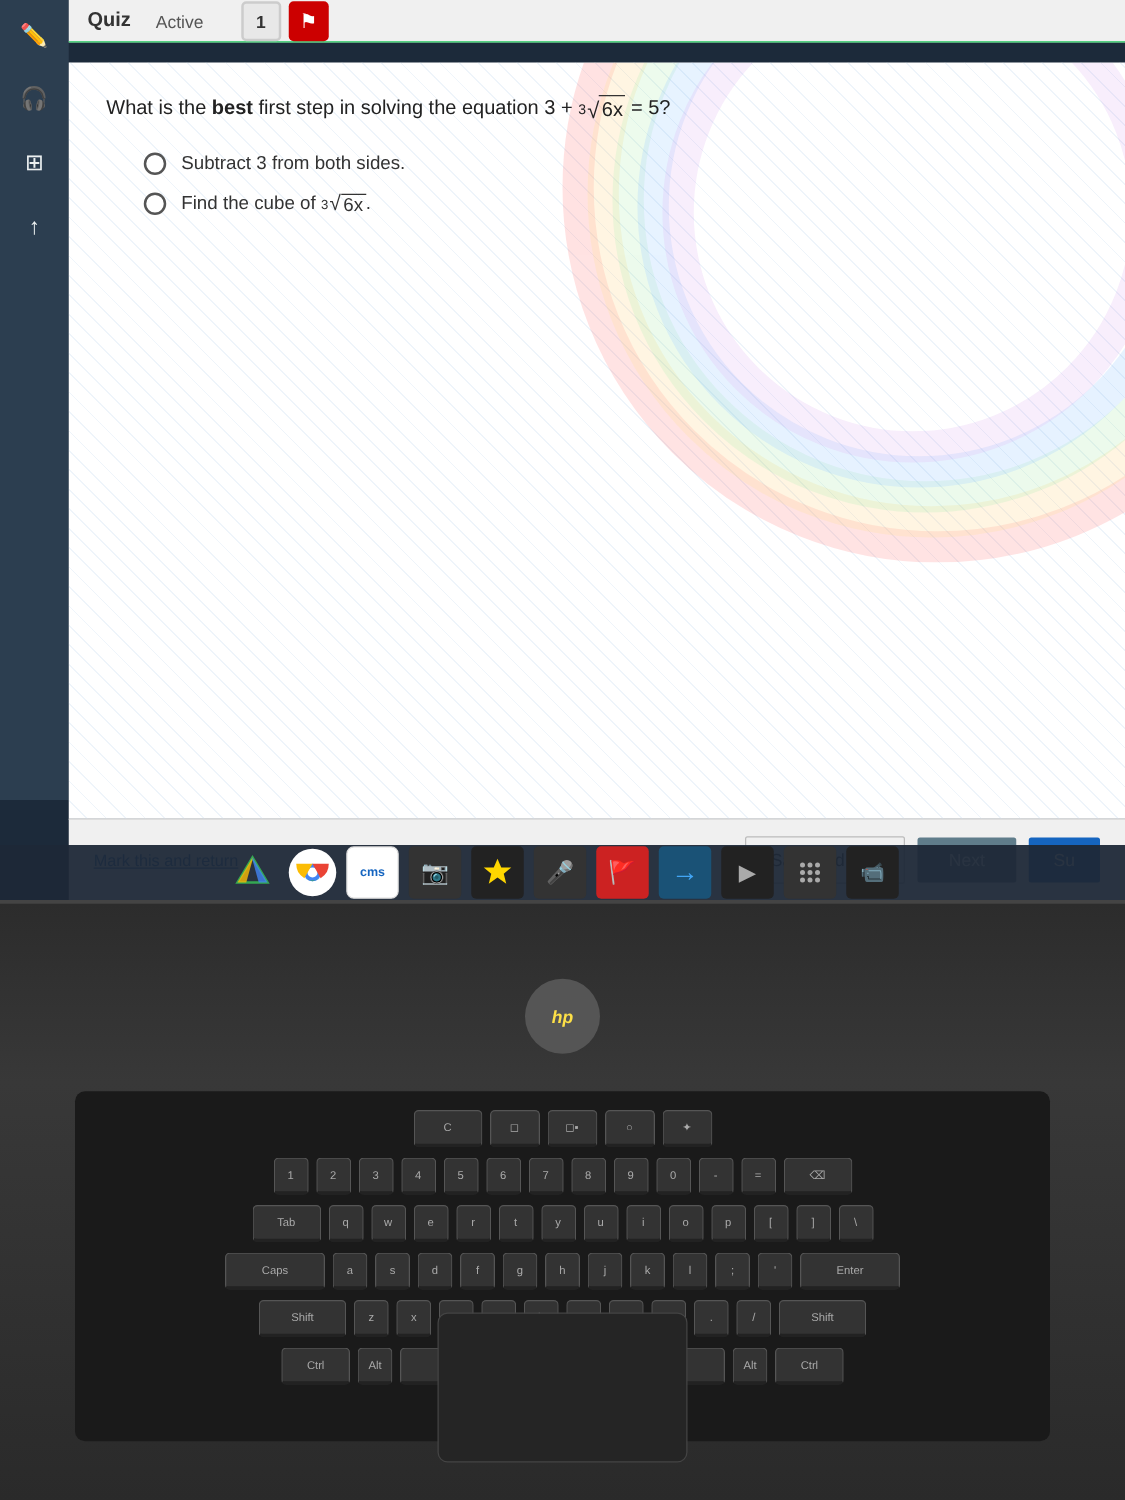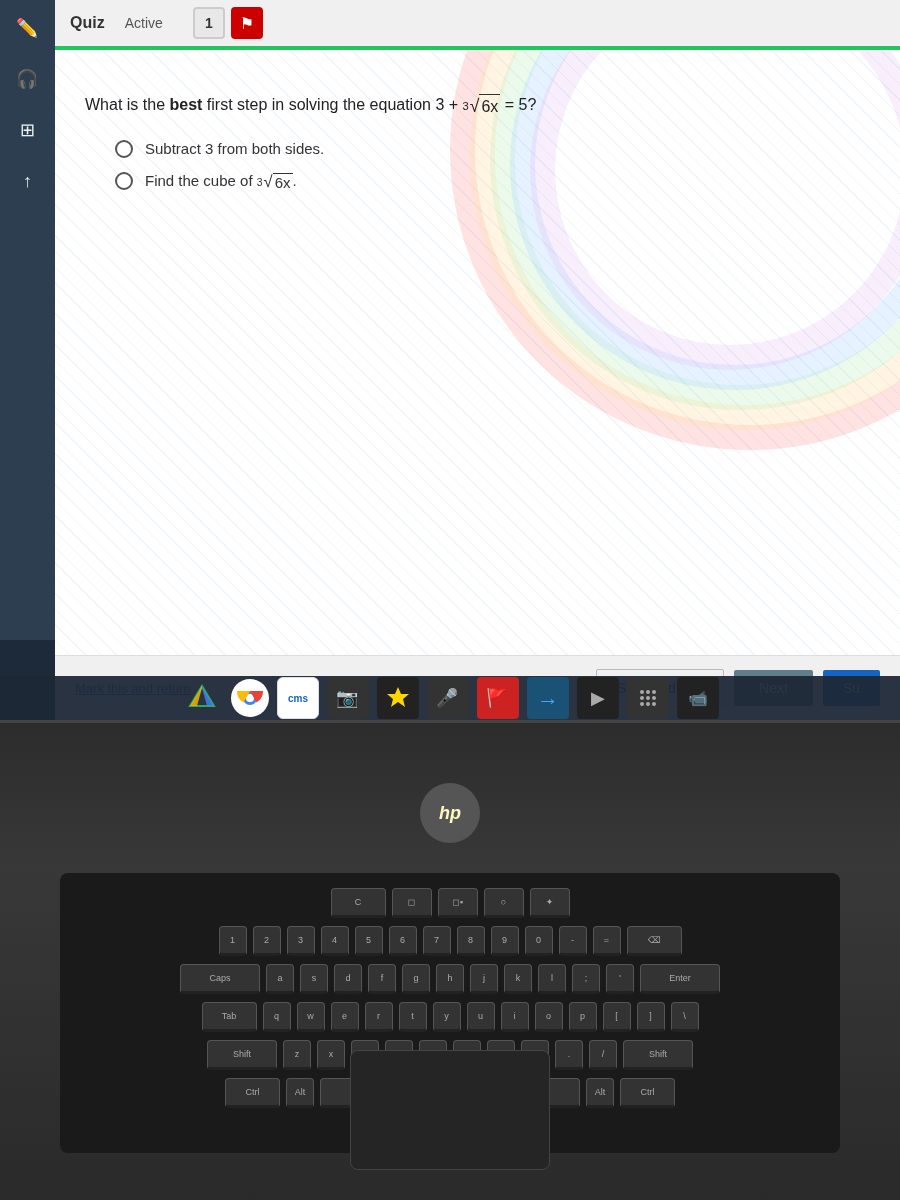--- a/index.html
+++ b/index.html
@@ -128,23 +128,23 @@
       font-size: 18px;
       cursor: pointer;
     }
 
     
     .top-bar {
       position: absolute;
       top: 0;
       left: 55px;
       right: 0;
-      height: 50px;
+      height: 34px;
       background: #f0f0f0;
-      border-bottom: 4px solid #22c55e;
+      border-bottom: 1px solid #22c55e;
       display: flex;
       align-items: center;
       padding: 0 15px;
       gap: 20px;
     }
 
     .top-bar-title {
       font-size: 16px;
       font-weight: bold;
       color: #333;
@@ -181,21 +181,21 @@
     }
 
     
     .quiz-content {
       position: absolute;
       top: 50px;
       left: 55px;
       right: 0;
       bottom: 65px;
       background: white;
-      padding: 43px 30px;
+      padding: 25px 30px;
       overflow: hidden;
     }
 
     
     .quiz-bg-pattern {
       position: absolute;
       top: 0;
       left: 0;
       right: 0;
       bottom: 0;
@@ -496,21 +496,21 @@
       <div class="taskbar-icon" style="background: #222; border-radius:4px;">
         <span style="color:#aaa; font-size:16px;">📹</span>
       </div>
     </div>
 
   </div>
 
   <div class="laptop-bottom">
 
     <div class="hp-logo">
-      <span style="color:#fef9c3; font-size:18px;">hp</span>
+      <span style="color:#fde047; font-size:14px;">hp</span>
     </div>
 
     <div class="keyboard-area">
 
       <div class="keyboard-row">
         <div class="key key-wide">C</div>
         <div class="key" style="min-width:40px;">◻</div>
         <div class="key" style="min-width:40px;">◻▪</div>
         <div class="key" style="min-width:40px;">○</div>
         <div class="key" style="min-width:40px;">✦</div>
@@ -523,56 +523,56 @@
         <div class="key">4</div>
         <div class="key">5</div>
         <div class="key">6</div>
         <div class="key">7</div>
         <div class="key">8</div>
         <div class="key">9</div>
         <div class="key">0</div>
         <div class="key">-</div>
         <div class="key">=</div>
         <div class="key key-wide">⌫</div>
-      </div>
-
-      <div class="keyboard-row">
-        <div class="key key-wider">Caps</div>
-        <div class="key">a</div>
-        <div class="key">s</div>
-        <div class="key">d</div>
-        <div class="key">f</div>
-        <div class="key">g</div>
-        <div class="key">h</div>
-        <div class="key">j</div>
-        <div class="key">k</div>
-        <div class="key">l</div>
-        <div class="key">;</div>
-        <div class="key">'</div>
-        <div class="key key-wider">Enter</div>
       </div>
 
       <div class="keyboard-row">
         <div class="key key-wide">Tab</div>
         <div class="key">q</div>
         <div class="key">w</div>
         <div class="key">e</div>
         <div class="key">r</div>
         <div class="key">t</div>
         <div class="key">y</div>
         <div class="key">u</div>
         <div class="key">i</div>
         <div class="key">o</div>
         <div class="key">p</div>
         <div class="key">[</div>
         <div class="key">]</div>
         <div class="key">\</div>
       </div>
 
       <div class="keyboard-row">
+        <div class="key key-wider">Caps</div>
+        <div class="key">a</div>
+        <div class="key">s</div>
+        <div class="key">d</div>
+        <div class="key">f</div>
+        <div class="key">g</div>
+        <div class="key">h</div>
+        <div class="key">j</div>
+        <div class="key">k</div>
+        <div class="key">l</div>
+        <div class="key">;</div>
+        <div class="key">'</div>
+        <div class="key key-wider">Enter</div>
+      </div>
+
+      <div class="keyboard-row">
         <div class="key" style="min-width:70px;">Shift</div>
         <div class="key">z</div>
         <div class="key">x</div>
         <div class="key">c</div>
         <div class="key">v</div>
         <div class="key">b</div>
         <div class="key">n</div>
         <div class="key">m</div>
         <div class="key">,</div>
         <div class="key">.</div>

